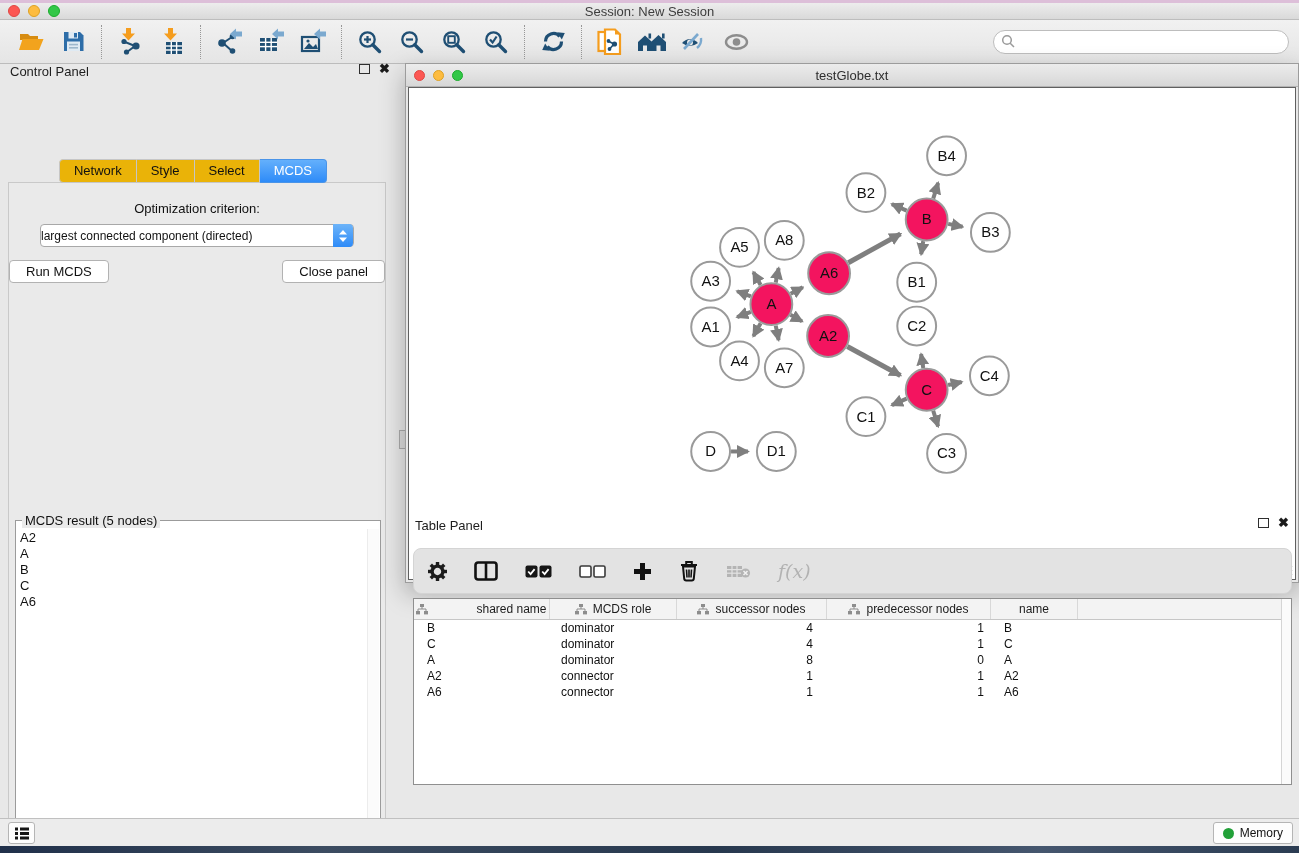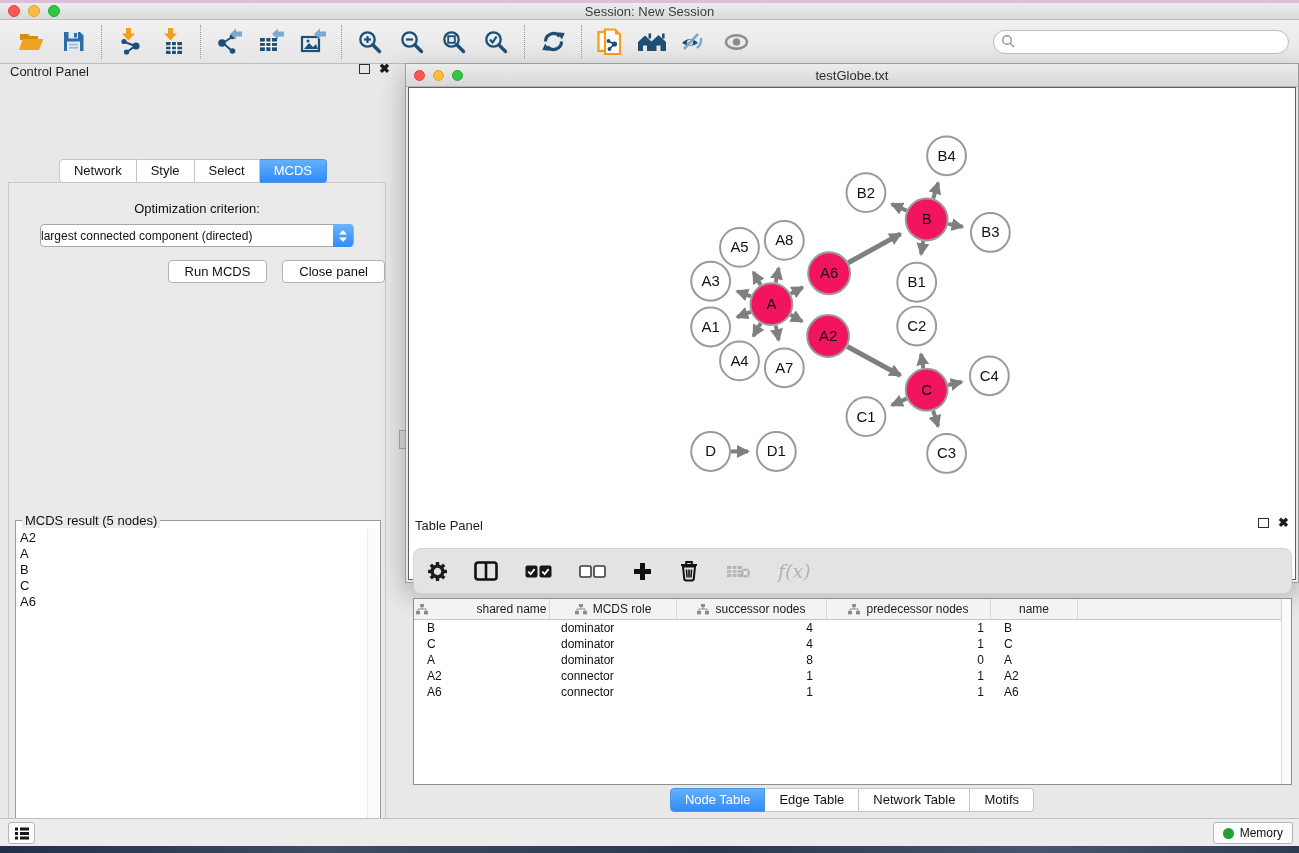--- a/index.html
+++ b/index.html
@@ -34,33 +34,33 @@
   .control-panel { position:absolute; left:0; top:64px; width:400px; height:754px; }
   .panel-header { height:28px; display:flex; align-items:flex-start; padding:0 10px; }
   .panel-title { font-size:13px; color:#1e1e1e; }
   .panel-header .win-btns { margin-left:auto; display:flex; gap:9px; align-items:center; }
   .float-btn { width:11px; height:10px; border:1.5px solid #2e2e2e; background:transparent; }
   .close-btn { font-size:13px; color:#1b1b1b; font-weight:bold; line-height:10px; }
   .cp-body { position:absolute; left:8px; top:118px; width:378px; height:683px;
     border:1px solid #c9c9c9; background:#eaeaea; }
   .cp-tabs { position:absolute; left:0; right:14px; top:95px; display:flex; justify-content:center; z-index:2; }
   .seg { display:flex; }
-  .seg .tab { padding:3px 14px; background:#ffffff; border:1px solid #c6c6c6; border-left:none;
+  .seg .tab { padding:3px 14px; background:#eab308; border:1px solid #c6c6c6; border-left:none;
     font-size:13px; color:#111; text-align:center; line-height:16px; cursor:default; }
   .seg .tab:first-child { border-left:1px solid #c6c6c6; border-radius:4px 0 0 4px; }
   .seg .tab:last-child { border-radius:0 4px 4px 0; }
   .seg .tab.active { background:linear-gradient(#64b0fc,#2e8bf8); border-color:#4a94e8; color:#fff; }
   .opt-label { margin-top:18px; text-align:center; font-size:13px; color:#101010; }
   .combo { margin:8px auto 0; width:314px; height:23px; background:#fff; border:1px solid #a8a8a8;
     border-radius:4px; position:relative; display:flex; align-items:center; }
   .combo .combo-text { font-size:12px; color:#111; }
   .combo .stepper { position:absolute; right:0; top:-1px; width:20px; height:23px;
     background:linear-gradient(#6db4f9,#2e8bf8); border-radius:0 4px 4px 0; display:flex;
     align-items:center; justify-content:center; }
-  .btn-row { margin-top:13px; display:flex; justify-content:flex-end; gap:15px; }
+  .btn-row { margin-top:13px; display:flex; justify-content:space-between; gap:24px; }
   .push-btn { background:#fff; border:1px solid #b2b2b2; border-radius:4px; padding:3px 16px;
     font-size:13px; color:#111; font-family:"Liberation Sans",sans-serif; }
   .result-box { position:absolute; left:6px; top:330px; width:366px; height:345px;
     border:1px solid #9b9b9b; background:#fff; padding:2px 0 0 4px; }
   .result-box legend { font-size:13px; color:#111; background:#eaeaea; padding:0 3px; margin-left:2px; }
   .result-list { position:relative; height:100%; }
   .result-list .list-item { font-size:13px; line-height:16px; color:#111; }
   .result-scroll { position:absolute; right:1px; top:1px; bottom:2px; width:12px;
     background:#fbfbfb; border-left:1px solid #ececec; }
   .v-grip { position:absolute; left:399px; top:430px; width:9px; height:19px;
@@ -630,26 +630,20 @@
         <div class="tr">
           <div class="td" style="width: 136px; padding-left: 13px;">A6</div>
           <div class="td" style="width: 127px; padding-left: 11px;">connector</div>
           <div class="td" style="width: 150px; text-align: right; padding-right: 14px;">1</div>
           <div class="td" style="width: 164px; text-align: right; padding-right: 7px;">1</div>
           <div class="td" style="width: 87px; padding-left: 13px;">A6</div>
         </div>
       </div>
     <div class="table-scroll"></div>
   </div>
-  <div class="tp-tabs seg" id="tp-tabs">
-      <div class="tab active">Node Table</div>
-      <div class="tab">Edge Table</div>
-      <div class="tab">Network Table</div>
-      <div class="tab">Motifs</div>
-    </div>
 </div>
 
 <div class="status-bar">
   <span class="panel-menu-btn">
     <svg width="14" height="13" viewBox="0 0 14 13">
       <g fill="#161616">
         <rect x="0" y="0.5" width="3" height="3"></rect>
           <rect x="5" y="0.5" width="9" height="3"></rect>
         <rect x="0" y="5" width="3" height="3"></rect>
           <rect x="5" y="5" width="9" height="3"></rect>

